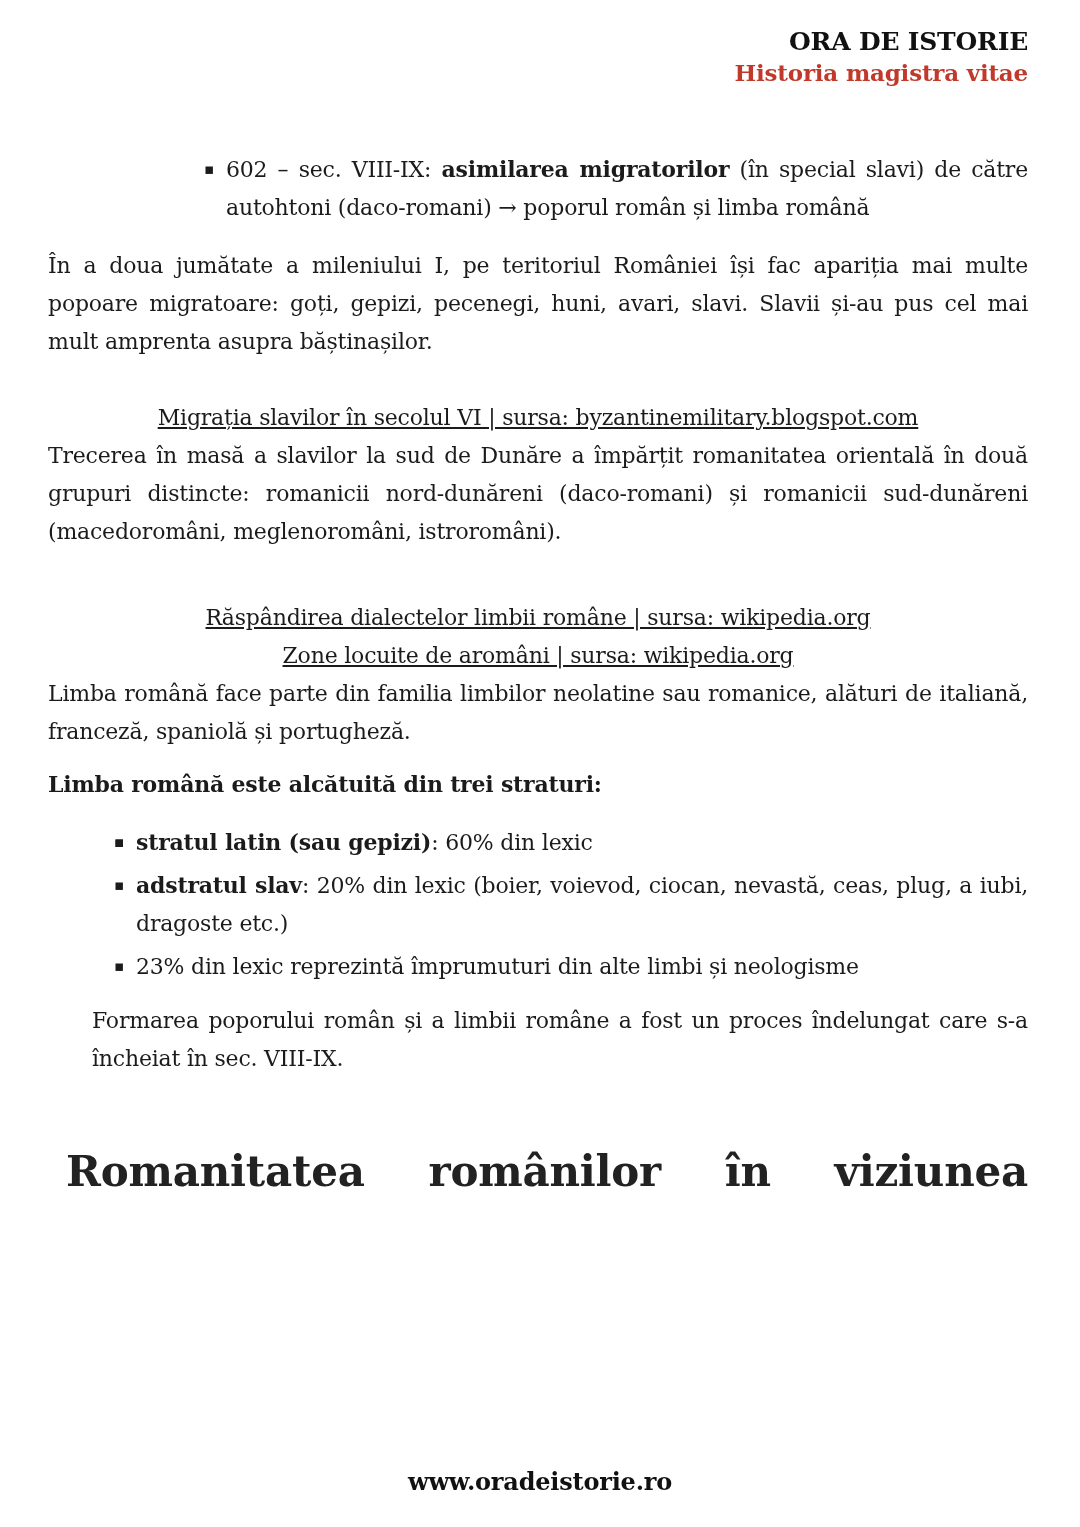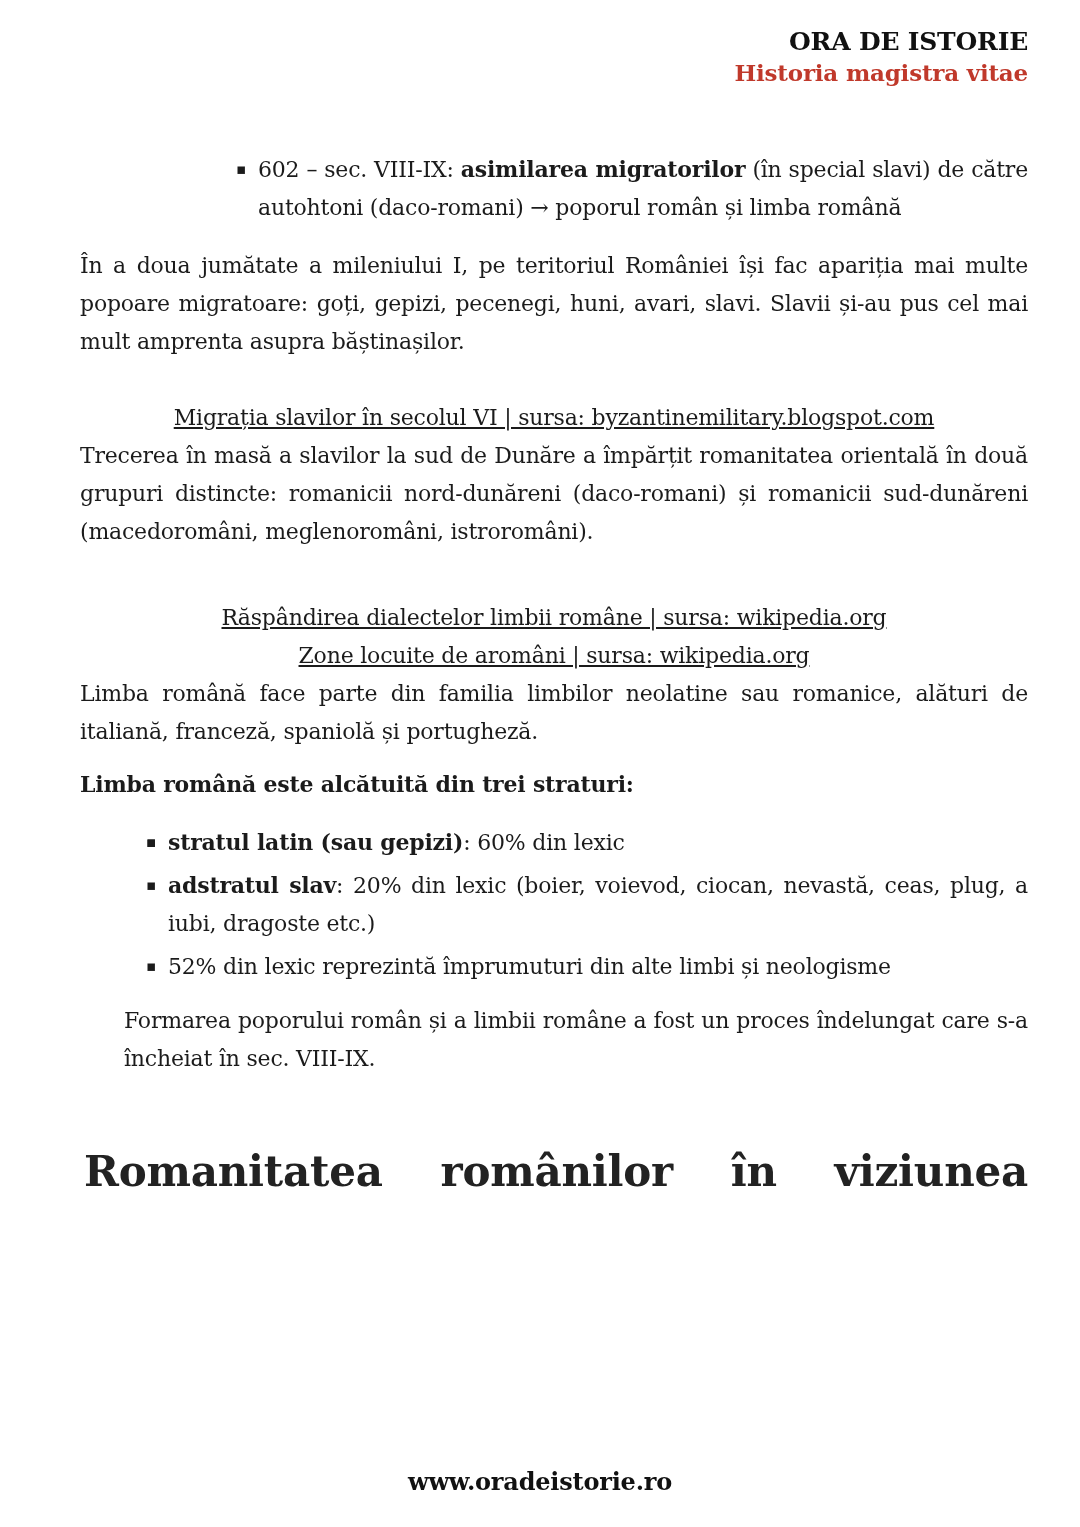--- a/index.html
+++ b/index.html
@@ -1,21 +1,21 @@
 <!DOCTYPE html>
 <html><head>
 <meta charset="utf-8">
 <style>
   html, body { margin: 0; padding: 0; background: #ffffff; }
   .page {
     position: relative;
     width: 1080px;
     height: 1527px;
     box-sizing: border-box;
-    padding: 26px 52px 0 80px;
+    padding: 26px 52px 0 48px;
     background: #ffffff;
     overflow: hidden;
     font-family: "DejaVu Serif", "Liberation Serif", serif;
     color: #1b1b1b;
     font-size: 22px;
     line-height: 38px;
     letter-spacing: -0.2px;
   }
 
   
@@ -59,21 +59,21 @@
     font-weight: bold;
     text-align: left;
   }
   .slavona-para { margin-top: 8px; }
   .formarea-para { margin-top: 16px; margin-left: 44px; }
 
   strong { font-weight: bold; }
 
   
   .big-heading {
-    margin: 68px 0 0 4px;
+    margin: 68px 0 0 18px;
     font-size: 42px;
     line-height: 52px;
     font-weight: bold;
     color: #222222;
     text-align: justify;
     text-align-last: justify;
   }
 
   
   .doc-footer {
@@ -127,21 +127,21 @@
     <div class="bullet-item">
       <span class="bullet">▪</span>
       <span><strong>stratul latin (sau gepizi)</strong><span>: 60% din lexic</span></span>
     </div>
     <div class="bullet-item">
       <span class="bullet">▪</span>
       <span><strong>adstratul slav</strong><span>: 20% din lexic (boier, voievod, ciocan, nevastă, ceas, plug, a iubi, dragoste etc.)</span></span>
     </div>
     <div class="bullet-item">
       <span class="bullet">▪</span>
-      <span><strong></strong><span>52% din lexic reprezintă împrumuturi din alte limbi și neologisme</span></span>
+      <span><strong></strong><span>23% din lexic reprezintă împrumuturi din alte limbi și neologisme</span></span>
     </div>
   </div>
 
 
   <p class="para formarea-para">Formarea poporului român și a limbii române a fost un proces îndelungat care s-a încheiat în sec. VIII-IX.</p>
 
   <h1 class="big-heading">Romanitatea românilor în viziunea</h1>
 
   <div class="doc-footer">www.oradeistorie.ro</div>
 

